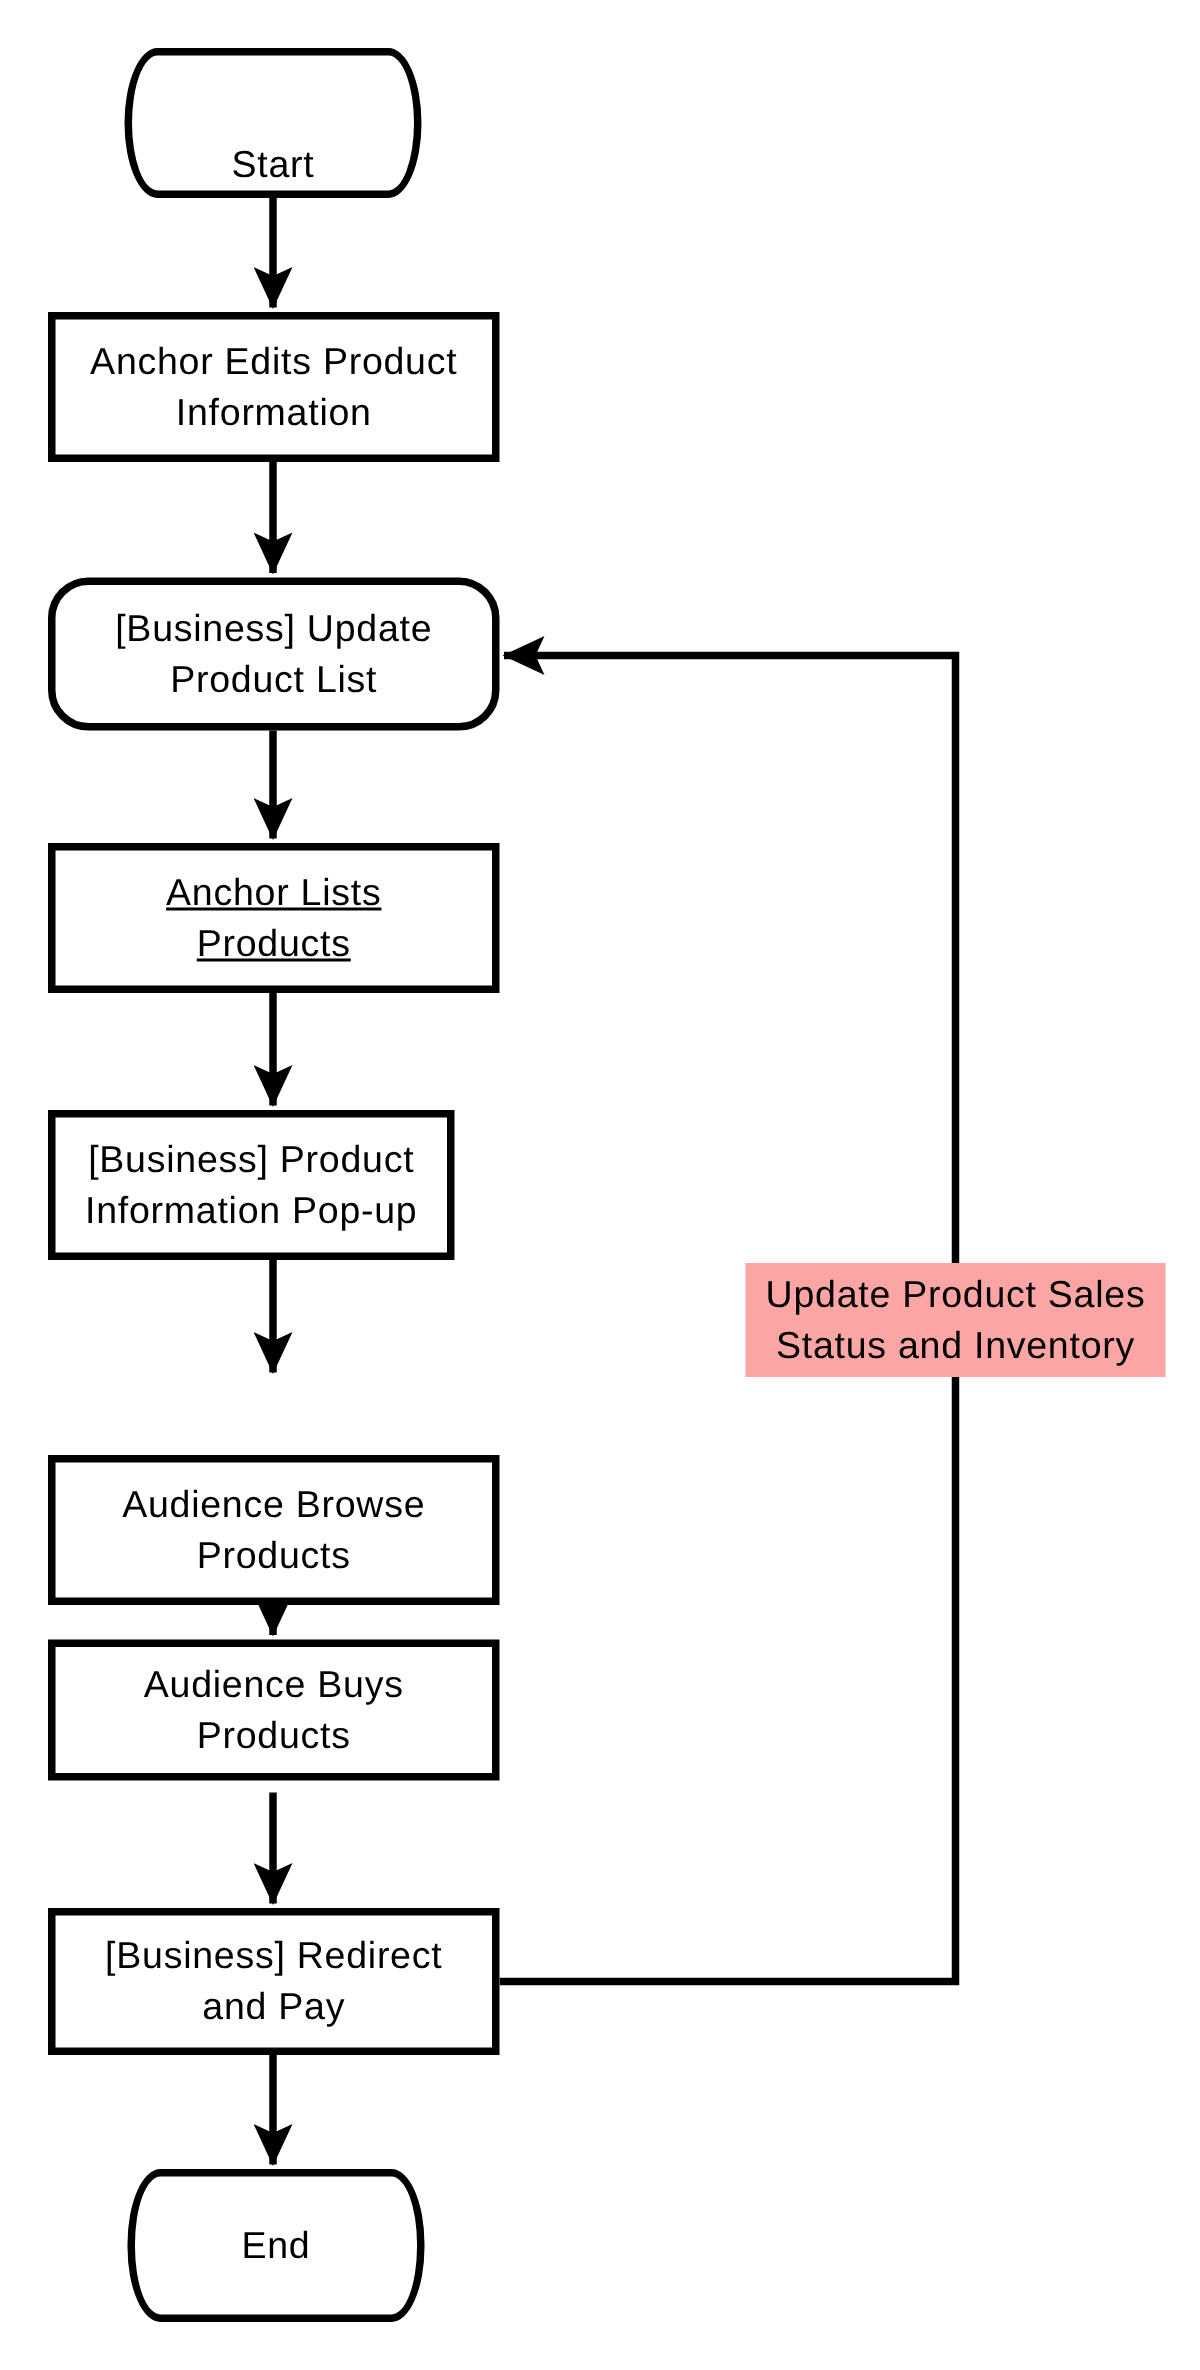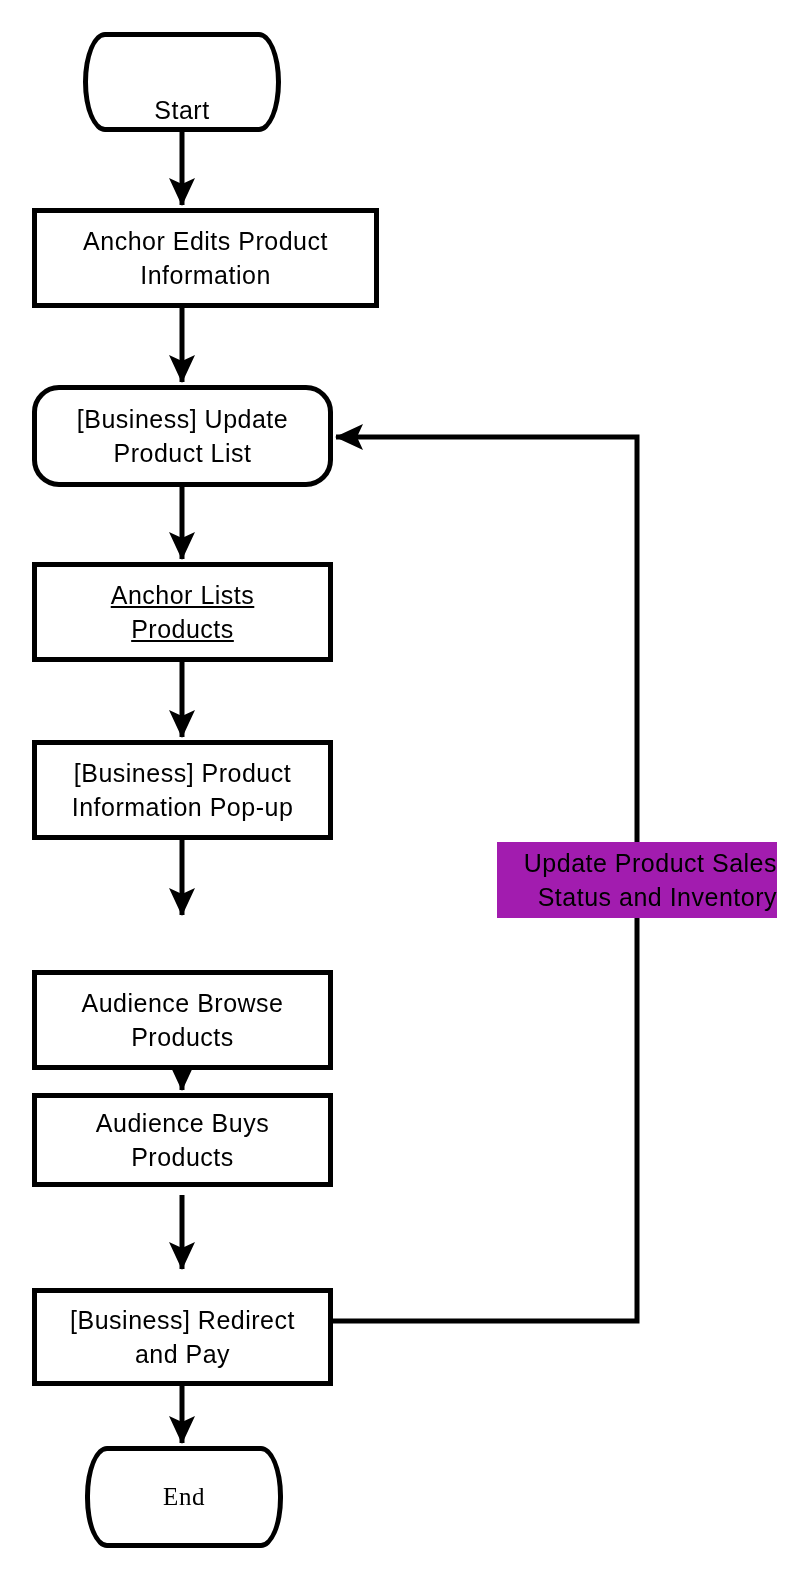--- a/index.html
+++ b/index.html
@@ -37,36 +37,36 @@
     letter-spacing: 0.5px;
   }
   .node .node-label {
     white-space: pre-line;
   }
   .terminator {
     border-radius: 22px / 50px;
   }
   
   #n-start     { left: 83px;  top: 32px;   width: 198px; height: 100px; align-items: flex-end; }
-  #n-edit      { left: 32px;  top: 208px;  width: 347px; height: 100px; }
+  #n-edit      { left: 32px;  top: 208px;  width: 301px; height: 100px; }
   #n-update    { left: 32px;  top: 385px;  width: 301px; height: 102px; border-radius: 27px; }
   #n-list      { left: 32px;  top: 562px;  width: 301px; height: 100px; text-decoration: underline; }
-  #n-popup     { left: 32px;  top: 740px;  width: 301px; height: 100px; }
+  #n-popup     { left: 32px;  top: 740px;  width: 271px; height: 100px; }
   #n-browse    { left: 32px;  top: 970px;  width: 301px; height: 100px; }
   #n-buy       { left: 32px;  top: 1093px; width: 301px; height: 94px; }
-  #n-redirect  { left: 32px;  top: 1272px; width: 301px; height: 98px; margin-top: 16px;  }
-  #n-end       { left: 85px;  top: 1446px; width: 198px; height: 102px; font-family: Liberation Serif, serif; }
+  #n-redirect  { left: 32px;  top: 1272px; width: 301px; height: 98px;  }
+  #n-end       { left: 85px;  top: 1446px; width: 198px; height: 102px; }
 
   .edge-label {
     position: absolute;
     left: 497px;
     top: 842px;
     width: 280px;
-    background: #a21caf;
-    text-align: right;
+    background: #fca5a5;
+    text-align: center;
     font-size: 25px;
     line-height: 34px;
     letter-spacing: 0.5px;
     white-space: pre-line;
     padding: 4px 0;
   }
 </style>
 </head>
 <body>
 

